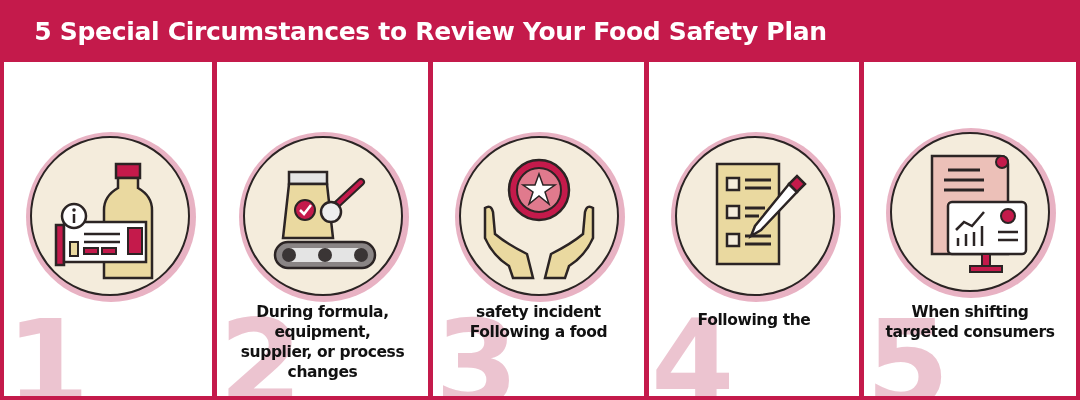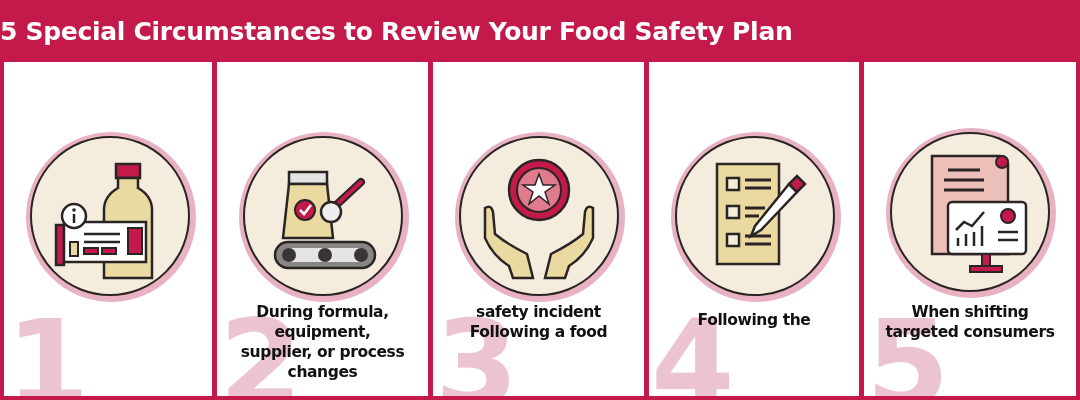--- a/index.html
+++ b/index.html
@@ -1,20 +1,20 @@
 <!DOCTYPE html>
 <html><head>
 <meta charset="utf-8">
 <style>
   * { box-sizing: border-box; margin: 0; padding: 0; }
   html, body { width: 1080px; height: 400px; overflow: hidden; background: #c41a4b; }
   body { font-family: "DejaVu Sans", "Liberation Sans", sans-serif; position: relative; }
   .header {
     position: absolute; left: 0; top: 0; width: 861px; height: 62px;
-    background: #c41a4b; display: flex; align-items: center; justify-content: flex-start;
+    background: #c41a4b; display: flex; align-items: center; justify-content: center;
   }
   .header h1 {
     color: #fff; font-size: 25px; font-weight: bold; letter-spacing: -0.3px;
     font-family: "DejaVu Sans", sans-serif;
   }
   .panels {
     position: absolute; left: 4px; top: 62px; width: 1072px; height: 334px;
     display: flex; gap: 0;
   }
   .panel {

